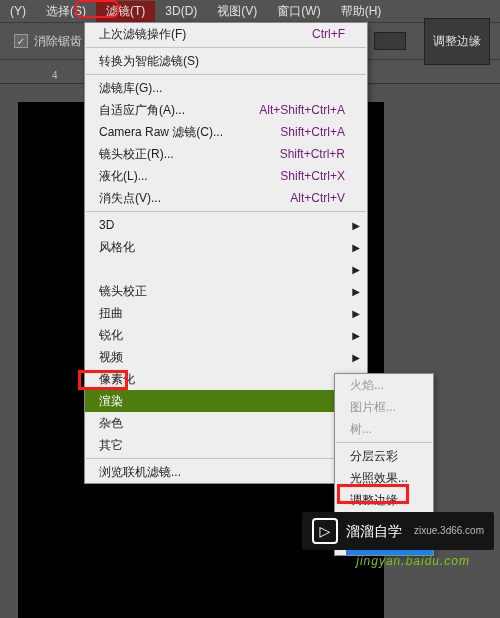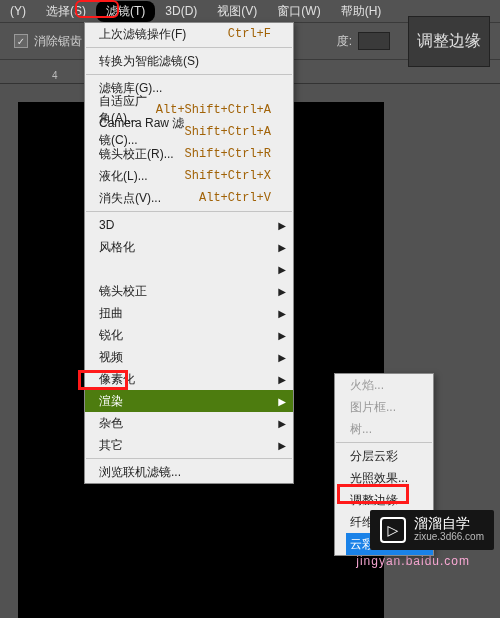--- a/index.html
+++ b/index.html
@@ -1,48 +1,48 @@
 <!DOCTYPE html>
 <html><head>
 <meta charset="utf-8">
 <style>
   * { margin: 0; padding: 0; box-sizing: border-box; font-family: "Microsoft YaHei", sans-serif; }
   body { width: 500px; height: 618px; background: #535353; overflow: hidden; position: relative; }
   .menubar { display: flex; height: 22px; background: #535353; color: #e0e0e0; font-size: 12px; align-items: center; }
   .menubar .mitem { padding: 2px 10px; cursor: pointer; }
-  .menubar .mitem.active { background: #000000; border-radius: 8px; }
+  .menubar .mitem.active { background: #7f1d1d; }
   .hi-red-1 { position: absolute; left: 75px; top: 0; width: 44px; height: 18px; border: 2px solid #ff1919; border-radius: 6px; z-index: 80; }
   .toolbar { display: flex; align-items: center; height: 38px; background: #535353; color: #d0d0d0; font-size: 12px; border-top: 1px solid #3a3a3a; border-bottom: 1px solid #3a3a3a; }
   .checkbox { width: 14px; height: 14px; background: #666; border: 1px solid #999; margin: 0 6px 0 14px; display: flex; align-items: center; justify-content: center; color: #ddd; font-size: 10px; }
   .toolbar-gap { flex: 1; }
   .toolbar-label { margin-right: 6px; }
   .toolbar-field { width: 32px; height: 18px; background: #3a3a3a; border: 1px solid #222; margin-right: 18px; }
-  .btn-adjust { background: #3a3a3a; color: #e0e0e0; padding: 14px 8px; font-size: 16px; border: 1px solid #222; margin-right: 10px; }
+  .btn-adjust { background: #3a3a3a; color: #e0e0e0; padding: 14px 8px; font-size: 12px; border: 1px solid #222; margin-right: 10px; }
   .ruler { height: 24px; background: #535353; color: #bbb; font-size: 10px; display: flex; align-items: flex-end; border-bottom: 1px solid #333; overflow: hidden; }
   .ruler span { display: inline-block; width: 52px; text-align: left; padding-bottom: 2px; }
   .canvas-area { position: absolute; left: 0; right: 0; top: 84px; bottom: 0; background: #525252; }
   .canvas-black { position: absolute; left: 18px; top: 18px; width: 366px; height: 516px; background: #000; }
-  .dropdown { position: absolute; left: 84px; top: 22px; width: 210px; background: #eeeeee; border: 1px solid #8a8a8a; box-shadow: 2px 2px 6px rgba(0,0,0,.35); z-index: 50; font-size: 12px; color: #222; }
+  .dropdown { position: absolute; left: 84px; top: 22px; width: 284px; background: #eeeeee; border: 1px solid #8a8a8a; box-shadow: 2px 2px 6px rgba(0,0,0,.35); z-index: 50; font-size: 12px; color: #222; }
   .drow { display: flex; align-items: center; height: 22px; padding: 0 22px 0 14px; position: relative; }
   .drow .lbl { flex: 1; }
-  .drow .shc { color: #a16207; font-family: Liberation Mono, monospace; }
+  .drow .shc { color: #701a75; }
   .drow.hov { background: #4d7c0f; color: #fff; }
   .drow .arrow { position: absolute; right: 7px; font-size: 10px; }
   .sep { height: 1px; background: #c4c4c4; margin: 2px 1px; }
   .hi-red-2 { position: absolute; left: 78px; top: 370px; width: 50px; height: 20px; border: 3px solid #ff1919; z-index: 85; }
   .submenu { position: absolute; left: 334px; top: 373px; width: 100px; background: #eeeeee; border: 1px solid #8a8a8a; box-shadow: 2px 2px 6px rgba(0,0,0,.35); z-index: 60; font-size: 12px; color: #222; }
   .srow { height: 22px; display: flex; align-items: center; padding: 0 4px; margin-left: 11px; }
   .srow.hov { background: #1a82e8; color: #fff; }
   .srow.dis { color: #9a9a9a; }
   .hi-red-3 { position: absolute; left: 337px; top: 484px; width: 72px; height: 20px; border: 3px solid #ff1919; z-index: 85; }
   .watermark { position: absolute; right: 6px; bottom: 68px; background: #151515; color: #fff; font-size: 14px; padding: 6px 10px; display: flex; align-items: center; border-radius: 2px; z-index: 90; }
   .wm-ico { width: 26px; height: 26px; border: 2px solid #fff; border-radius: 4px; display: flex; align-items: center; justify-content: center; margin-right: 8px; font-size: 14px; }
   .wm-sub { font-size: 10px; color: #bbb; }
-  .wm-txt { display: flex; flex-direction: column; line-height: 14px; }
-  .faint-wm { position: absolute; right: 30px; bottom: 50px; color: #f9a8d4; font-size: 12px; z-index: 40; letter-spacing: 1px; }
+  .wm-txt { display: flex; flex-direction: row; line-height: 14px; gap: 12px; }
+  .faint-wm { position: absolute; right: 30px; bottom: 50px; color: #84cc16; font-size: 12px; font-style: italic; z-index: 40; letter-spacing: 1px; }
 </style>
 </head>
 <body>
 
 <div class="hi-red-1"></div>
 
 <div class="menubar">
   <div class="mitem">(Y)</div>
   <div class="mitem">选择(S)</div>
   <div class="mitem active">滤镜(T)</div>

